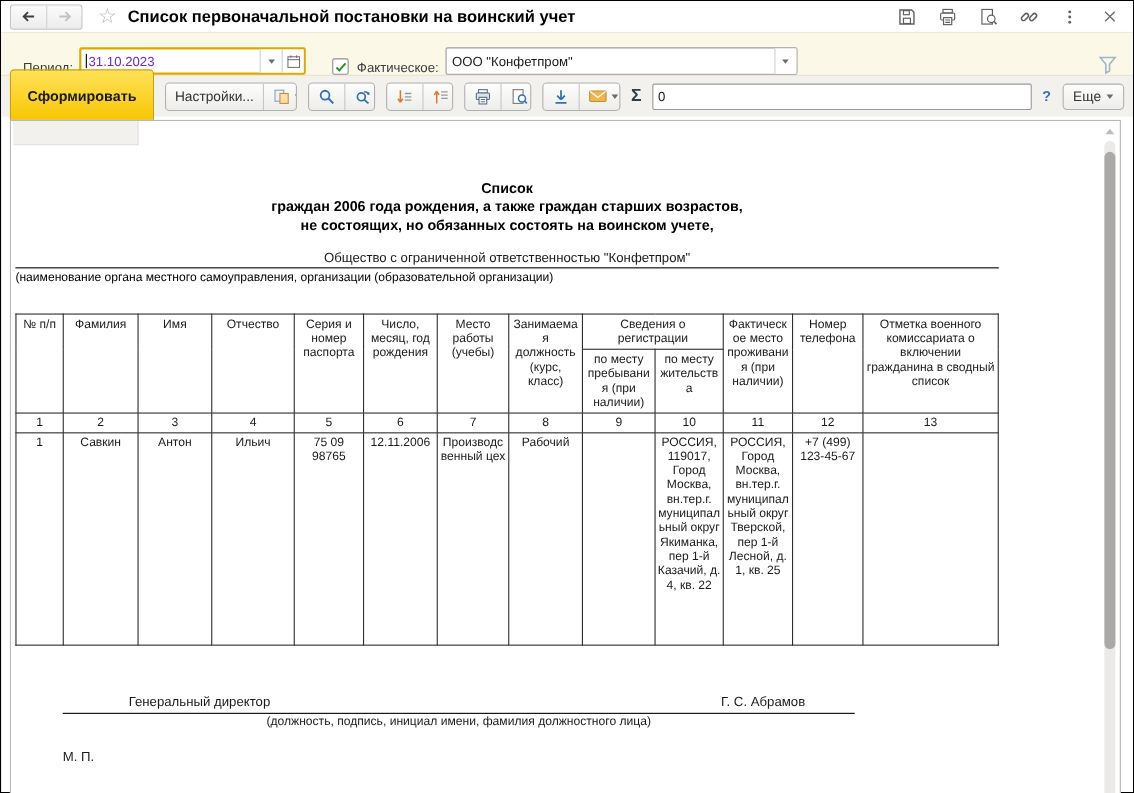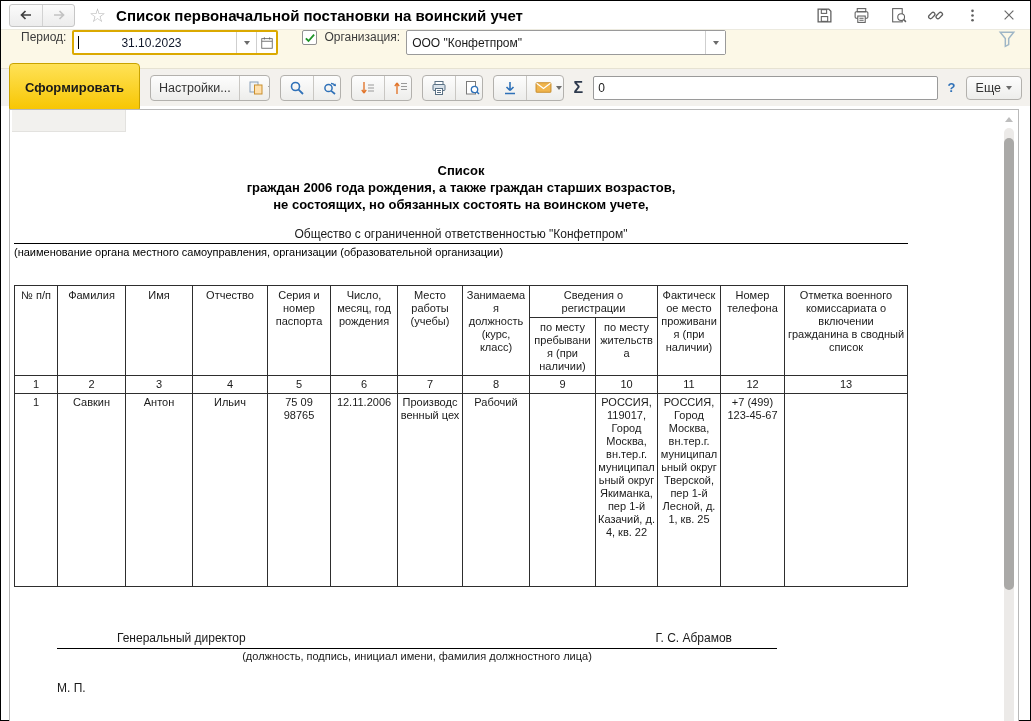--- a/index.html
+++ b/index.html
@@ -15,24 +15,24 @@
   .navgroup { display:flex; border:1px solid #c6c6c6; border-radius:3px; overflow:hidden; background:linear-gradient(#fbfbfb,#ececec); }
   .navbtn { width:32px; height:21px; display:flex; align-items:center; justify-content:center; cursor:pointer; }
   .navbtn + .navbtn { border-left:1px solid #d2d2d2; }
   .star { font-size:19px; color:#b5b5b5; margin:0 10px 0 14px; line-height:1; cursor:pointer; }
   .wintitle { font-size:15px; font-weight:bold; color:#000; white-space:nowrap; }
   .tb-actions { margin-left:auto; display:flex; align-items:center; gap:19px; padding-right:4px; }
   .tb-actions .ibtn { width:18px; height:18px; display:flex; align-items:center; justify-content:center; cursor:pointer; }
 
   
   .filterbar { height:40px; background:#fcf8e7; border-top:1px solid #eceadf; border-bottom:1px solid #e6e2d2;
-               display:flex; align-items:flex-start; padding:0 14px 0 20px; }
+               display:flex; align-items:flex-end; padding:0 14px 0 20px; }
   .flabel { font-size:12px; color:#3c3c3c; margin-right:6px; }
   .period-combo { display:flex; align-items:stretch; height:25px; border:2px solid #dba900; background:#fff; border-radius:2px; width:206px; }
-  .period-text { flex:1; display:flex; align-items:center; padding-left:4px; font-size:12px; color:#0f172a;gap:41px; }
+  .period-text { flex:1; display:flex; align-items:center; padding-left:4px; font-size:12px; color:#6d28d9; }
   .caret { display:inline-block; width:1px; height:13px; background:#000; margin-right:1px; }
   .combo-seg { width:20px; display:flex; align-items:center; justify-content:center; border-left:1px solid #cfcfcf; background:#fff; cursor:pointer; }
   .arrow-down { width:0; height:0; border-left:3.5px solid transparent; border-right:3.5px solid transparent; border-top:4px solid #6b6b6b; }
   .chk { width:15px; height:15px; border:1px solid #919191; background:#fff; border-radius:2px; margin:0 7px 0 24px;
          display:flex; align-items:center; justify-content:center; cursor:pointer; }
   .org-combo { display:flex; align-items:stretch; height:25px; border:1px solid #9a9a9a; background:#fff; border-radius:2px; width:320px; }
   .org-text { flex:1; display:flex; align-items:center; padding-left:5px; font-size:12px; }
   .funnel { margin-left:auto; width:18px; height:18px; cursor:pointer; }
 
   
@@ -165,21 +165,21 @@
           <path d="M2 6 H14 M5 1.5 V4 M11 1.5 V4" stroke="#666"></path>
         </svg>
       </span>
     </div>
 
     <span class="chk">
       <svg class="ic" width="12" height="12" viewBox="0 0 16 16">
         <path d="M2.5 8.5 L6 12 L13.5 3.5" fill="none" stroke="#1f9427" stroke-width="2.4"></path>
       </svg>
     </span>
-    <span class="flabel">Организация:</span>
+    <span class="flabel">Фактическое:</span>
     <div class="org-combo">
       <span class="org-text">ООО "Конфетпром"</span>
       <span class="combo-seg">
           <span class="arrow-down"></span>
         </span>
     </div>
 
     <svg class="funnel ic" width="18" height="18" viewBox="0 0 16 16">
       <path d="M2 2 h12 l-4.5 5.5 v5.5 l-3 1.5 v-7 z" fill="none" stroke="#9fb6c6" stroke-width="1.3"></path>
     </svg>

